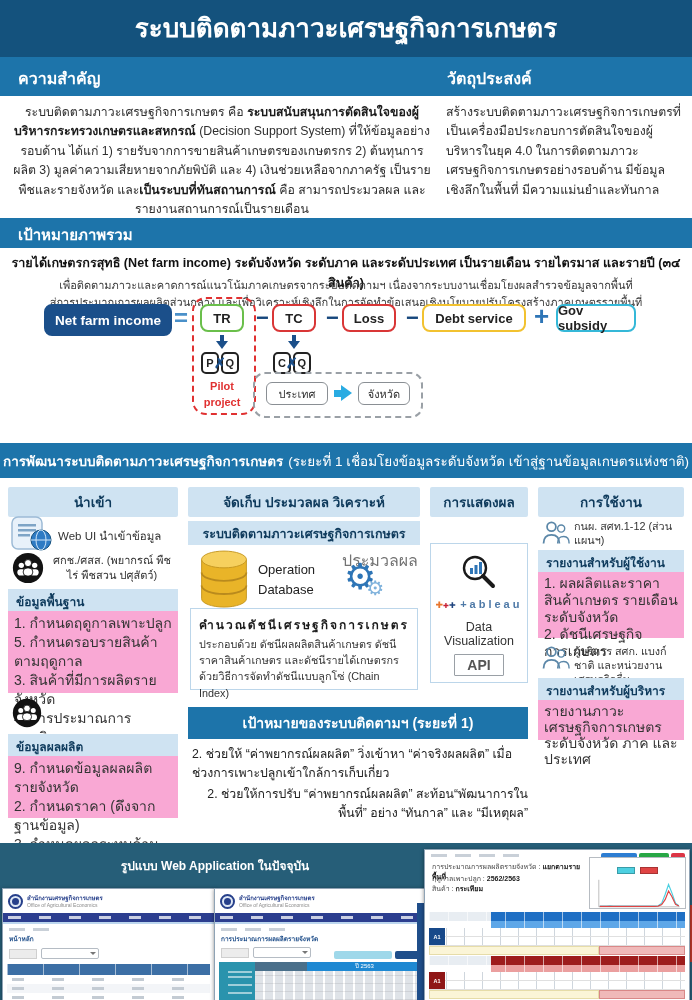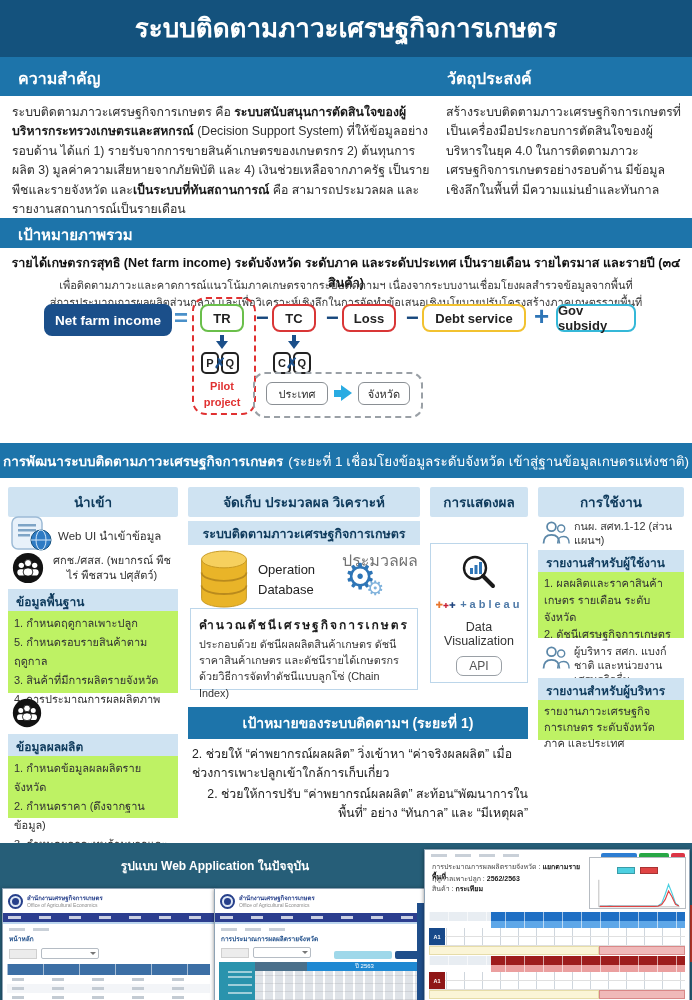--- a/index.html
+++ b/index.html
@@ -5,21 +5,21 @@
   html,body{margin:0;padding:0;}
   body{font-family:"Liberation Sans",sans-serif;background:#fff;}
   #poster{position:relative;width:692px;height:1000px;background:#fff;overflow:hidden;}
   .abs{position:absolute;}
   
   .titlebar{background:#14527d;color:#fff;text-align:center;font-weight:bold;font-size:26px;line-height:57px;}
   .bluebar{background:#1d74aa;color:#fff;font-weight:bold;}
   .bluebar .lbl{font-size:16px;padding-left:18px;}
   .colhead{background:#cfe3f2;color:#0e3a5c;font-weight:bold;font-size:13.5px;text-align:center;border-radius:2px;display:flex;align-items:center;justify-content:center;}
   .subbar{background:#cfe3f2;color:#0e3a5c;font-weight:bold;font-size:12px;padding:3px 8px;box-sizing:border-box;}
-  .listbox{font-size:11px;color:#333;line-height:19px;background:#bef264;padding:3px 6px;box-sizing:border-box;}
+  .listbox{font-size:14px;color:#333;line-height:19px;background:#f9a8d4;padding:3px 6px;box-sizing:border-box;}
   .para{font-size:12.3px;color:#2f2f2f;line-height:1.58;text-align:left;}
   .bold{font-weight:bold;color:#1a1a1a;}
   .center{text-align:center;}
   
   .fbox{border-radius:8px;border:2px solid;background:#fff;display:flex;align-items:center;justify-content:center;font-size:13px;font-weight:600;color:#222;box-sizing:border-box;}
   .navybox{background:#1b4f8a;border:2px solid #1b4f8a;color:#fff;font-weight:bold;border-radius:8px;display:flex;align-items:center;justify-content:center;font-size:13.5px;}
   .green{border-color:#6abf4b;}
   .redb{border-color:#d93636;}
   .yellowb{border-color:#f2c230;}
   .cyanb{border-color:#35b8d8;}
@@ -37,21 +37,21 @@
   .pilot{color:#e03131;font-weight:bold;font-size:11px;text-align:center;line-height:16px;}
   .gpbox{border:1.5px solid #8a8f94;border-radius:6px;background:#fff;font-size:11px;color:#333;display:flex;align-items:center;justify-content:center;box-sizing:border-box;}
   .rarrow{display:flex;align-items:center;}
   .rarrow .bar{width:7px;height:7px;background:#29abe2;}
   .rarrow .tip{width:0;height:0;border-top:8px solid transparent;border-bottom:8px solid transparent;border-left:11px solid #29abe2;}
   
   .framebox{border:1.5px solid #bcd6ea;background:#fff;box-sizing:border-box;}
   .goalhead{background:#1d74aa;color:#fff;font-weight:bold;font-size:14px;display:flex;align-items:center;justify-content:center;}
   .gear{color:#2e75b6;}
   .tableau-text{color:#4e79a7;font-weight:bold;font-size:11px;letter-spacing:3px;}
-  .apibtn{border:1.5px solid #9aa0a6;border-radius:7px;font-size:12px;font-weight:normal;color:#555;padding:2px 12px;background:#fff;}
+  .apibtn{border:1.5px solid #9aa0a6;border-radius:1px;font-size:14px;font-weight:bold;color:#555;padding:2px 12px;background:#fff;}
   
   .band{background:#265e78;}
   .bandhead{color:#fff;font-weight:bold;font-size:12px;text-align:center;}
   .shot{position:absolute;background:#fff;border:1px solid #8fa3b5;box-shadow:0 1px 4px rgba(0,0,0,.45);overflow:hidden;}
   .shot-head{height:24px;display:flex;align-items:center;gap:4px;padding:0 5px;background:#fff;}
   .logo-c{width:15px;height:15px;border:2px solid #27408b;border-radius:50%;box-sizing:border-box;background:#dfe8f5;display:flex;align-items:center;justify-content:center;}
   .logo-c i{width:7px;height:7px;border-radius:50%;background:#27408b;display:block;}
   .orgname{font-size:6px;font-weight:bold;color:#27408b;line-height:7px;}
   .orgnameen{font-size:5px;color:#8a8a8a;line-height:6px;}
   .appnav{height:9px;background:#2c3e8f;background-image:repeating-linear-gradient(90deg,rgba(255,255,255,.75) 0 12px,transparent 12px 30px);background-size:auto 2.5px;background-repeat:repeat-x;background-position:6px center;border-bottom:2px solid #bcd6ee;}
@@ -85,21 +85,21 @@
 
 <div id="poster">
 
   <div class="abs titlebar" style="left:0;top:0;width:692px;height:57px;">ระบบติดตามภาวะเศรษฐกิจการเกษตร</div>
 
   <div class="abs bluebar" style="left:0;top:57px;width:692px;height:39px;">
     <span class="abs lbl" style="left:0;top:9px;">ความสำคัญ</span>
     <span class="abs lbl" style="left:429px;top:9px;">วัตถุประสงค์</span>
   </div>
 
-  <div class="abs para" style="left:12px;top:103px;width:420px;height:112px;">
+  <div class="abs para" style="left:12px;top:103px;width:420px;height:112px;text-align:center;">
     <span>ระบบติดตามภาวะเศรษฐกิจการเกษตร คือ </span><span class="bold">ระบบสนับสนุนการตัดสินใจของผู้บริหารกระทรวงเกษตรและสหกรณ์</span><span> (Decision Support System) ที่ให้ข้อมูลอย่างรอบด้าน ได้แก่ 1) รายรับจากการขายสินค้าเกษตรของเกษตรกร 2) ต้นทุนการผลิต 3) มูลค่าความเสียหายจากภัยพิบัติ และ 4) เงินช่วยเหลือจากภาครัฐ เป็นรายพืชและรายจังหวัด และ</span><span class="bold">เป็นระบบที่ทันสถานการณ์</span><span> คือ สามารถประมวลผล และรายงานสถานการณ์เป็นรายเดือน</span>
   </div>
 
   <div class="abs para" style="left:446px;top:103px;width:236px;height:112px;">สร้างระบบติดตามภาวะเศรษฐกิจการเกษตรที่เป็นเครื่องมือประกอบการตัดสินใจของผู้บริหารในยุค 4.0 ในการติดตามภาวะเศรษฐกิจการเกษตรอย่างรอบด้าน มีข้อมูลเชิงลึกในพื้นที่ มีความแม่นยำและทันกาล</div>
 
   <div class="abs bluebar" style="left:0;top:218px;width:692px;height:30px;">
     <span class="abs lbl" style="left:0;top:5px;font-size:15px;">เป้าหมายภาพรวม</span>
   </div>
   <div class="abs center" style="left:4px;top:253px;width:684px;font-size:12.6px;font-weight:bold;color:#111;">รายได้เกษตรกรสุทธิ (Net farm income) ระดับจังหวัด ระดับภาค และระดับประเทศ เป็นรายเดือน รายไตรมาส และรายปี (๓๔ สินค้า)</div>
   <div class="abs center" style="left:20px;top:276px;width:652px;font-size:11px;color:#3a3a3a;">เพื่อติดตามภาวะและคาดการณ์แนวโน้มภาคเกษตรจากระบบติดตามฯ เนื่องจากระบบงานเชื่อมโยงผลสำรวจข้อมูลจากพื้นที่</div>
@@ -196,21 +196,21 @@
     <circle cx="10.5" cy="15" r="3" fill="#fff"></circle>
       <rect x="6" y="19.5" width="9" height="7" rx="3.5" fill="#fff"></rect>
     <circle cx="25.5" cy="15" r="3" fill="#fff"></circle>
       <rect x="21" y="19.5" width="9" height="7" rx="3.5" fill="#fff"></rect>
     <circle cx="18" cy="12.5" r="4" fill="#fff" stroke="#121212"></circle>
       <rect x="12.5" y="18" width="11" height="9" rx="4.5" fill="#fff" stroke="#121212"></rect>
   </svg>
 
   <div class="abs subbar" style="left:8px;top:734px;width:170px;height:22px;">ข้อมูลผลผลิต</div>
   <div class="abs listbox" style="left:8px;top:756px;width:170px;height:62px;">
-    <div>1. กำหนดข้อมูลผลผลิตรายจังหวัด</div>
+    <div>9. กำหนดข้อมูลผลผลิตรายจังหวัด</div>
     <div>2. กำหนดราคา (ดึงจากฐานข้อมูล)</div>
     <div>3. กำหนดผลกระทบด้านบวกและลบ</div>
   </div>
 
   <div class="abs subbar center" style="left:188px;top:521px;width:232px;height:24px;font-size:12.5px;">ระบบติดตามภาวะเศรษฐกิจการเกษตร</div>
 
   <svg class="abs" style="left:196px;top:550px;" width="56" height="60" viewBox="0 0 60 64">
     <path d="M6 10 v42 a24 9 0 0 0 48 0 v-42" fill="#e9b428" stroke="#c4961f"></path>
     <ellipse cx="30" cy="10" rx="24" ry="9" fill="#f6d05e" stroke="#c4961f"></ellipse>
     <path d="M6 24 a24 9 0 0 0 48 0" fill="none" stroke="#b98a1d" stroke-width="2"></path>

